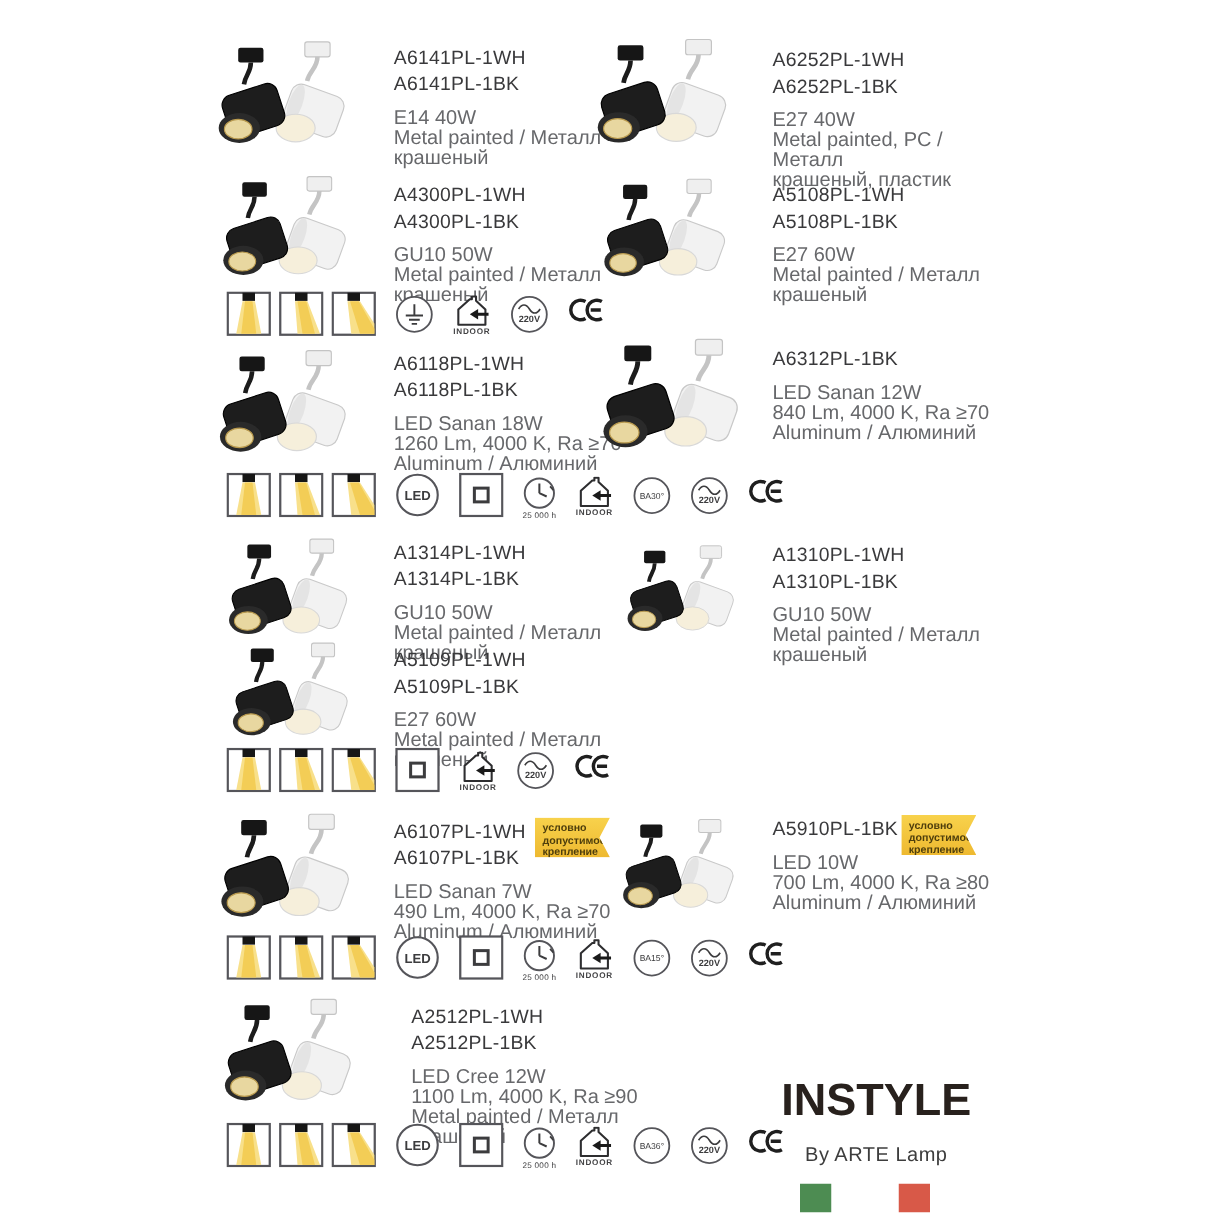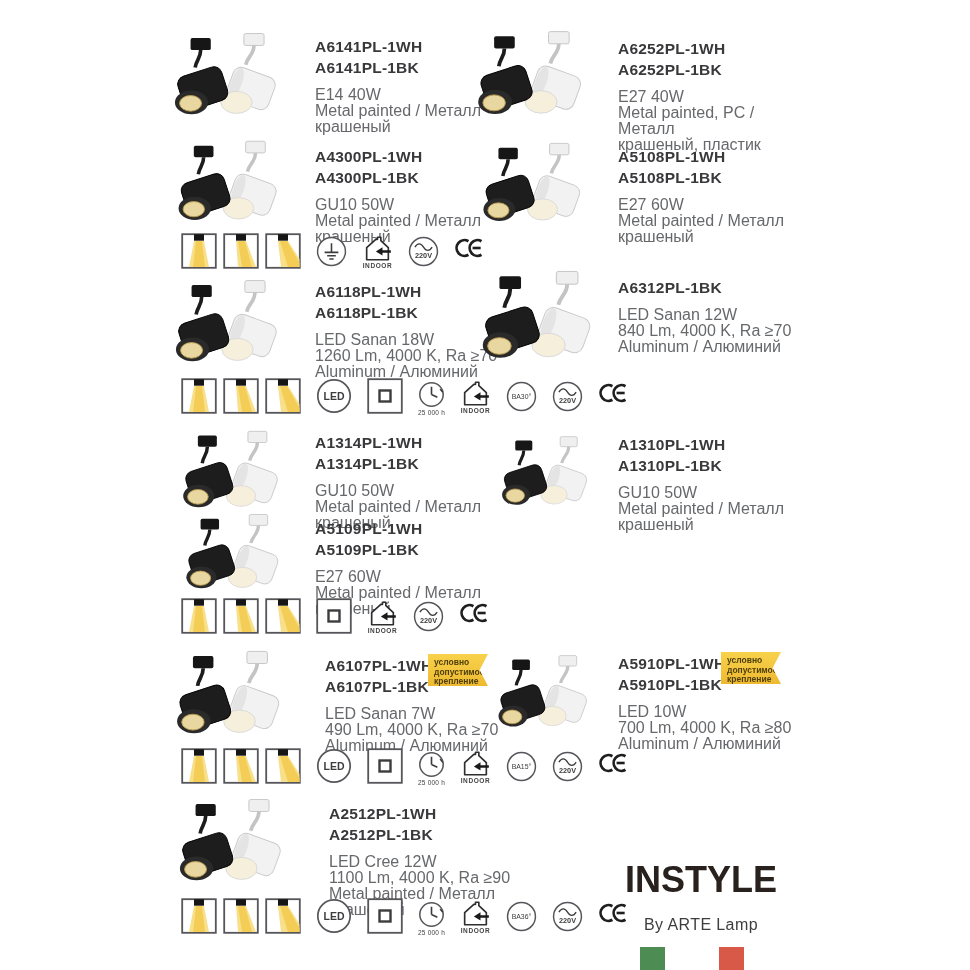--- a/index.html
+++ b/index.html
@@ -4,21 +4,21 @@
 <style>
   html,body{margin:0;padding:0;}
   body{
     width:970px;height:970px;position:relative;overflow:hidden;
     background:#ffffff;
     font-family:"Liberation Sans","DejaVu Sans",sans-serif;
     -webkit-font-smoothing:antialiased;
   }
   
   .ptext{position:absolute;width:190px;}
-  .model{font-size:15.5px;font-weight:bold;color:#39393b;line-height:21px;letter-spacing:.2px;}
+  .model{font-size:15.5px;font-weight:normal;color:#39393b;line-height:21px;letter-spacing:.2px;}
   .specs{margin-top:9px;}
   .spec{font-size:16px;color:#67686b;line-height:16px;}
   .spec:empty{display:none;}
   
   .pimg{position:absolute;}
   .pimg svg{display:block;}
   
   .irow{position:absolute;display:flex;gap:6px;align-items:flex-start;}
   .ic{display:flex;flex-direction:column;align-items:center;flex:none;}
   .ml{margin-left:9px;}
@@ -398,42 +398,41 @@
         <use href="#cemark"></use>
       </svg>
     </span>
 </div>
 
 <div class="pimg" style="left:165px;top:648px">
   <svg width="149" height="99" viewBox="0 0 160 105">
       <use href="#spot"></use>
     </svg>
 </div>
-<div class="ptext" style="left:325px;top:655px">
+<div class="ptext" style="left:315px;top:655px">
   <div class="model">A6107PL-1WH</div>
   <div class="model">A6107PL-1BK</div>
   <div class="specs">
     <div class="spec">LED Sanan 7W</div>
     <div class="spec">490 Lm, 4000 K, Ra ≥70</div>
     <div class="spec">Aluminum / Алюминий</div>
   </div>
 </div>
 <div class="badge" style="left:428px;top:654px">
   <div>условно</div>
   <div>допустимое</div>
   <div>крепление</div>
 </div>
 
 <div class="pimg" style="left:488px;top:646px">
   <svg width="129" height="99" viewBox="0 0 160 105">
       <use href="#spot"></use>
     </svg>
 </div>
 <div class="ptext" style="left:618px;top:653px">
-  <div class="model">A5910PL-1WH</div>
   <div class="model">A5910PL-1BK</div>
   <div class="specs">
     <div class="spec">LED 10W</div>
     <div class="spec">700 Lm, 4000 K, Ra ≥80</div>
     <div class="spec">Aluminum / Алюминий</div>
   </div>
 </div>
 <div class="badge" style="left:721px;top:652px">
   <div>условно</div>
   <div>допустимое</div>

